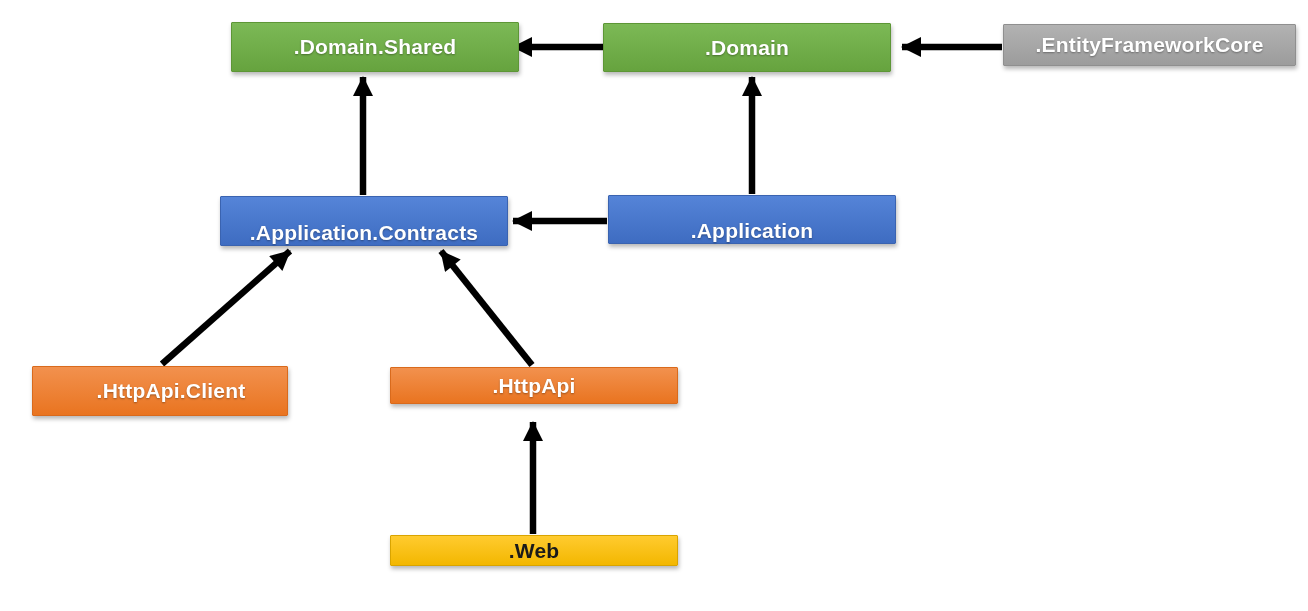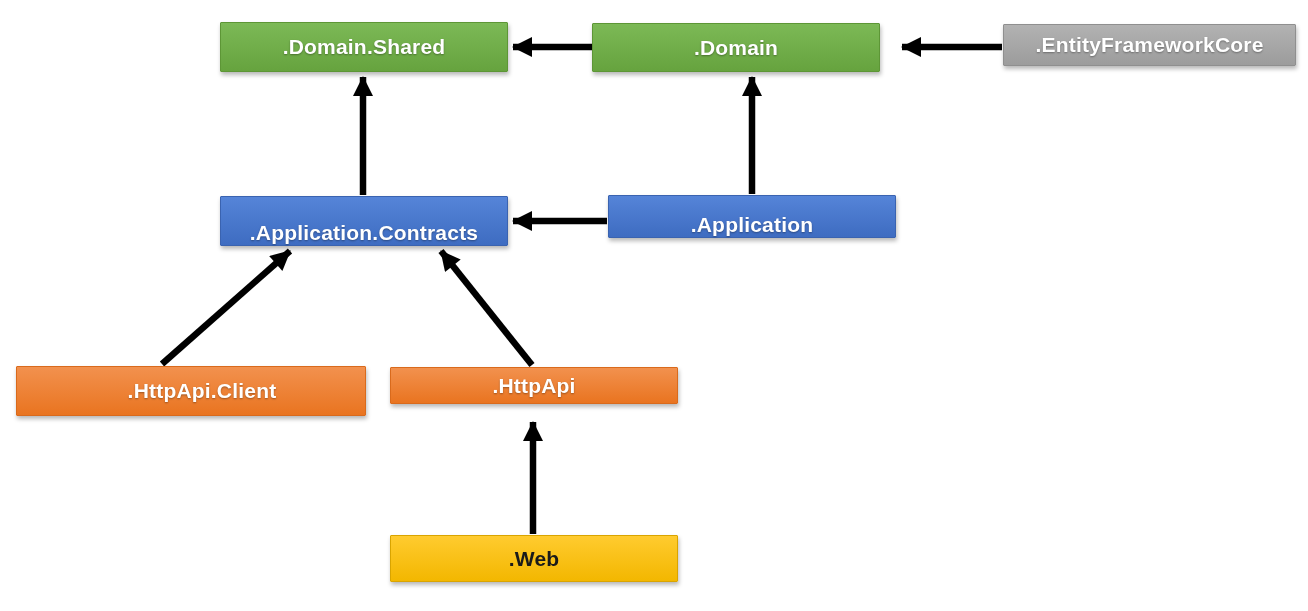--- a/index.html
+++ b/index.html
@@ -41,20 +41,21 @@
     letter-spacing: 0.2px;
     color: var(--text-light, #fff);
     text-shadow: 0 1px 2px rgba(0,0,0,0.35);
     box-shadow: 1px 3px 4px rgba(0,0,0,0.28);
     border-radius: 1px;
     box-sizing: border-box;
   }
   .node.green {
     background: linear-gradient(to bottom, var(--green-top, #7cb956), var(--green-bottom, #66a33e));
     border: 1px solid var(--green-border, #5d9636);
+    margin-left: 11px;
   }
   .node.blue {
     background: linear-gradient(to bottom, var(--blue-top, #5584d8), var(--blue-bottom, #3e6cc1));
     border: 1px solid var(--blue-border, #3a63b0);
     align-items: flex-end;
   }
   .node.orange {
     background: linear-gradient(to bottom, var(--orange-top, #f2914e), var(--orange-bottom, #e97420));
     border: 1px solid var(--orange-border, #d96a1c);
   }
@@ -66,24 +67,24 @@
     background: linear-gradient(to bottom, var(--gold-top, #ffcb2f), var(--gold-bottom, #f3b700));
     border: 1px solid var(--gold-border, #d9a400);
     color: var(--text-dark, #1a1a1a);
     text-shadow: none;
   }
   
   #n-domain-shared        { left: 220px;  top: 22px;  width: 288px; height: 50px; }
   #n-domain               { left: 592px;  top: 23px;  width: 288px; height: 49px; }
   #n-entity-framework-core{ left: 1003px; top: 24px;  width: 293px; height: 42px; }
   #n-application-contracts{ left: 220px;  top: 196px; width: 288px; height: 50px; }
-  #n-application          { left: 608px;  top: 195px; width: 288px; height: 43px; }
-  #n-httpapi-client       { left: 16px;   top: 366px; width: 350px; height: 50px; padding-left: 22px; }
+  #n-application          { left: 608px;  top: 195px; width: 288px; height: 49px; }
+  #n-httpapi-client       { left: 32px;   top: 366px; width: 256px; height: 50px; padding-left: 22px; }
   #n-httpapi              { left: 390px;  top: 367px; width: 288px; height: 37px; }
-  #n-web                  { left: 390px;  top: 535px; width: 288px; height: 47px; }
+  #n-web                  { left: 390px;  top: 535px; width: 288px; height: 31px; }
 </style>
 </head>
 <body>
 
 <div class="canvas">
 
   <svg class="edges-layer" width="1308" height="611" viewBox="0 0 1308 611" xmlns="http://www.w3.org/2000/svg">
     <defs>
       <marker id="arrow" viewBox="0 0 10 10" refX="9.5" refY="5" markerWidth="22" markerHeight="20" markerUnits="userSpaceOnUse" orient="auto">
         <path class="arrowhead" d="M 0 0 L 10 5 L 0 10 z"></path>

